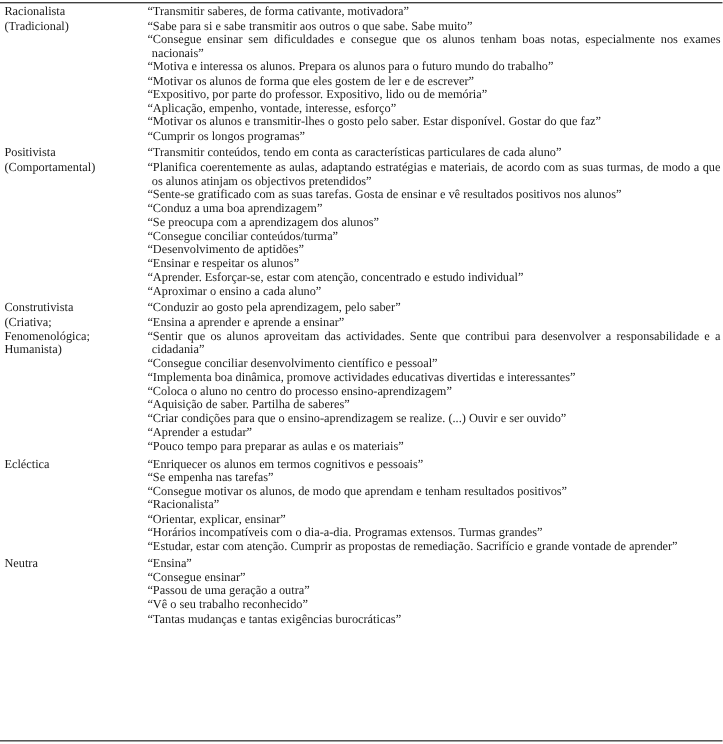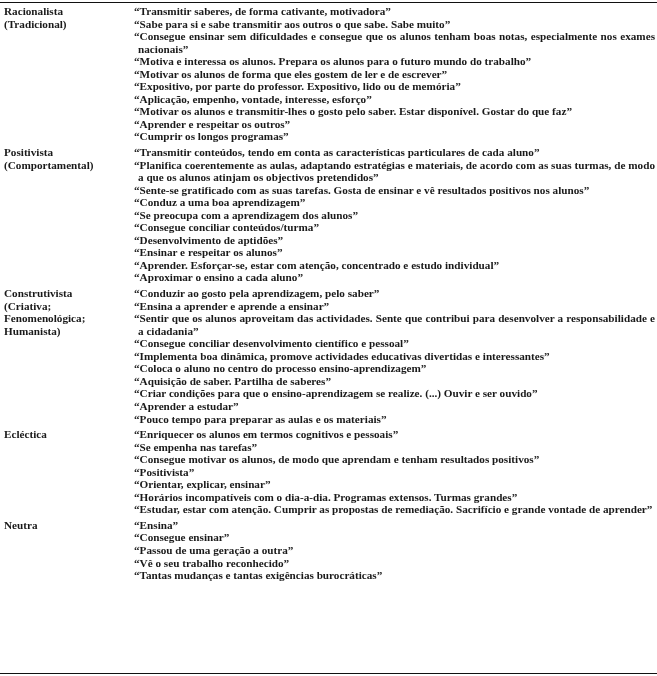--- a/index.html
+++ b/index.html
@@ -1,21 +1,21 @@
 <!DOCTYPE html>
 <html><head>
 <meta charset="utf-8">
 <style>
   html, body { margin: 0; padding: 0; background: #ffffff; }
   body { width: 657px; height: 676px; overflow: hidden; position: relative;
          font-family: "Liberation Serif", "DejaVu Serif", serif; color: #1a1a1a; }
   .rule { position: absolute; left: 0; width: 657px; height: 1px; background: #111; }
   .rule.top { top: 2px; }
   .rule.bottom { top: 673px; }
-  #table { position: absolute; left: 0; top: 5px; width: 657px; font-weight: bold; }
+  #table { position: absolute; left: 0; top: 5px; width: 657px; }
   .group { display: flex; margin-bottom: 3px; }
   .cat { width: 103px; padding-left: 4px; font-size: 11.2px; line-height: 12.55px; flex: none; }
   .quotes { width: 548px; font-size: 11.2px; line-height: 12.55px; }
   .q { padding-left: 4px; text-indent: -4px; text-align: justify; margin-left: 27px; }
 </style>
 </head>
 <body>
 
 <div class="rule top"></div>
 
@@ -28,21 +28,20 @@
     </div>
     <div class="quotes">
       <div class="q">“Transmitir saberes, de forma cativante, motivadora”</div>
       <div class="q">“Sabe para si e sabe transmitir aos outros o que sabe. Sabe muito”</div>
       <div class="q">“Consegue ensinar sem dificuldades e consegue que os alunos tenham boas notas, especialmente nos exames nacionais”</div>
       <div class="q">“Motiva e interessa os alunos. Prepara os alunos para o futuro mundo do trabalho”</div>
       <div class="q">“Motivar os alunos de forma que eles gostem de ler e de escrever”</div>
       <div class="q">“Expositivo, por parte do professor. Expositivo, lido ou de memória”</div>
       <div class="q">“Aplicação, empenho, vontade, interesse, esforço”</div>
       <div class="q">“Motivar os alunos e transmitir-lhes o gosto pelo saber. Estar disponível. Gostar do que faz”</div>
-      <div class="q">“Aprender e respeitar os outros”</div>
       <div class="q">“Cumprir os longos programas”</div>
     </div>
   </div>
 
   <div class="group">
     <div class="cat">
       <div>Positivista</div>
       <div>(Comportamental)</div>
     </div>
     <div class="quotes">
@@ -81,21 +80,21 @@
   </div>
 
   <div class="group">
     <div class="cat">
       <div>Ecléctica</div>
     </div>
     <div class="quotes">
       <div class="q">“Enriquecer os alunos em termos cognitivos e pessoais”</div>
       <div class="q">“Se empenha nas tarefas”</div>
       <div class="q">“Consegue motivar os alunos, de modo que aprendam e tenham resultados positivos”</div>
-      <div class="q">“Positivista”</div>
+      <div class="q">“Racionalista”</div>
       <div class="q">“Orientar, explicar, ensinar”</div>
       <div class="q">“Horários incompatíveis com o dia-a-dia. Programas extensos. Turmas grandes”</div>
       <div class="q">“Estudar, estar com atenção. Cumprir as propostas de remediação. Sacrifício e grande vontade de aprender”</div>
     </div>
   </div>
 
   <div class="group">
     <div class="cat">
       <div>Neutra</div>
     </div>

